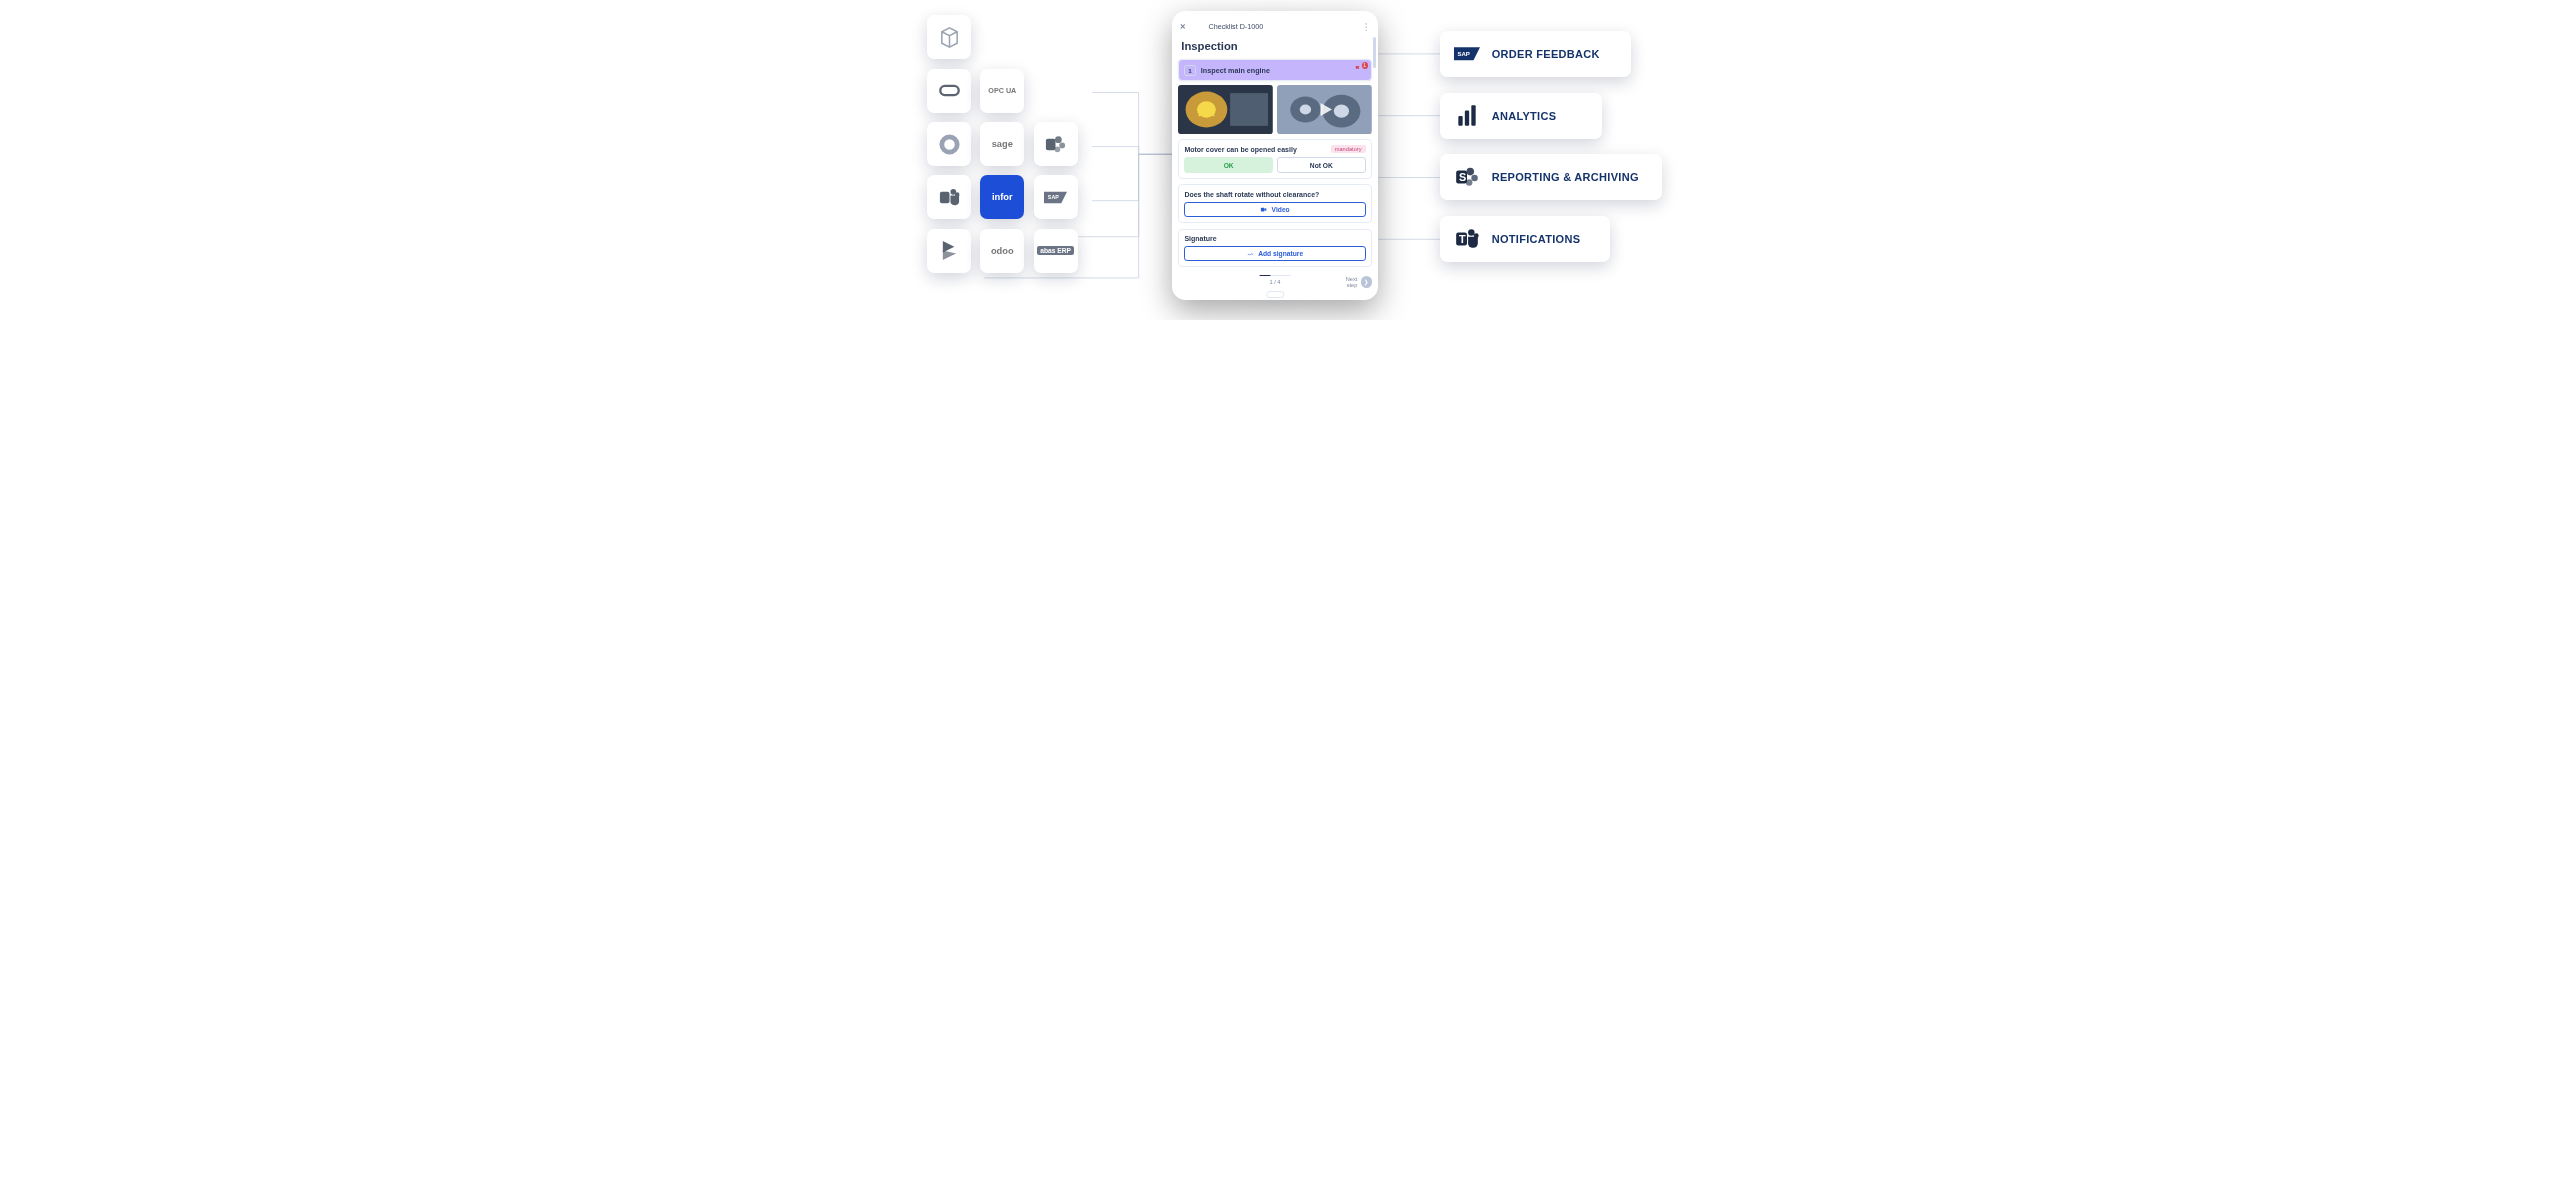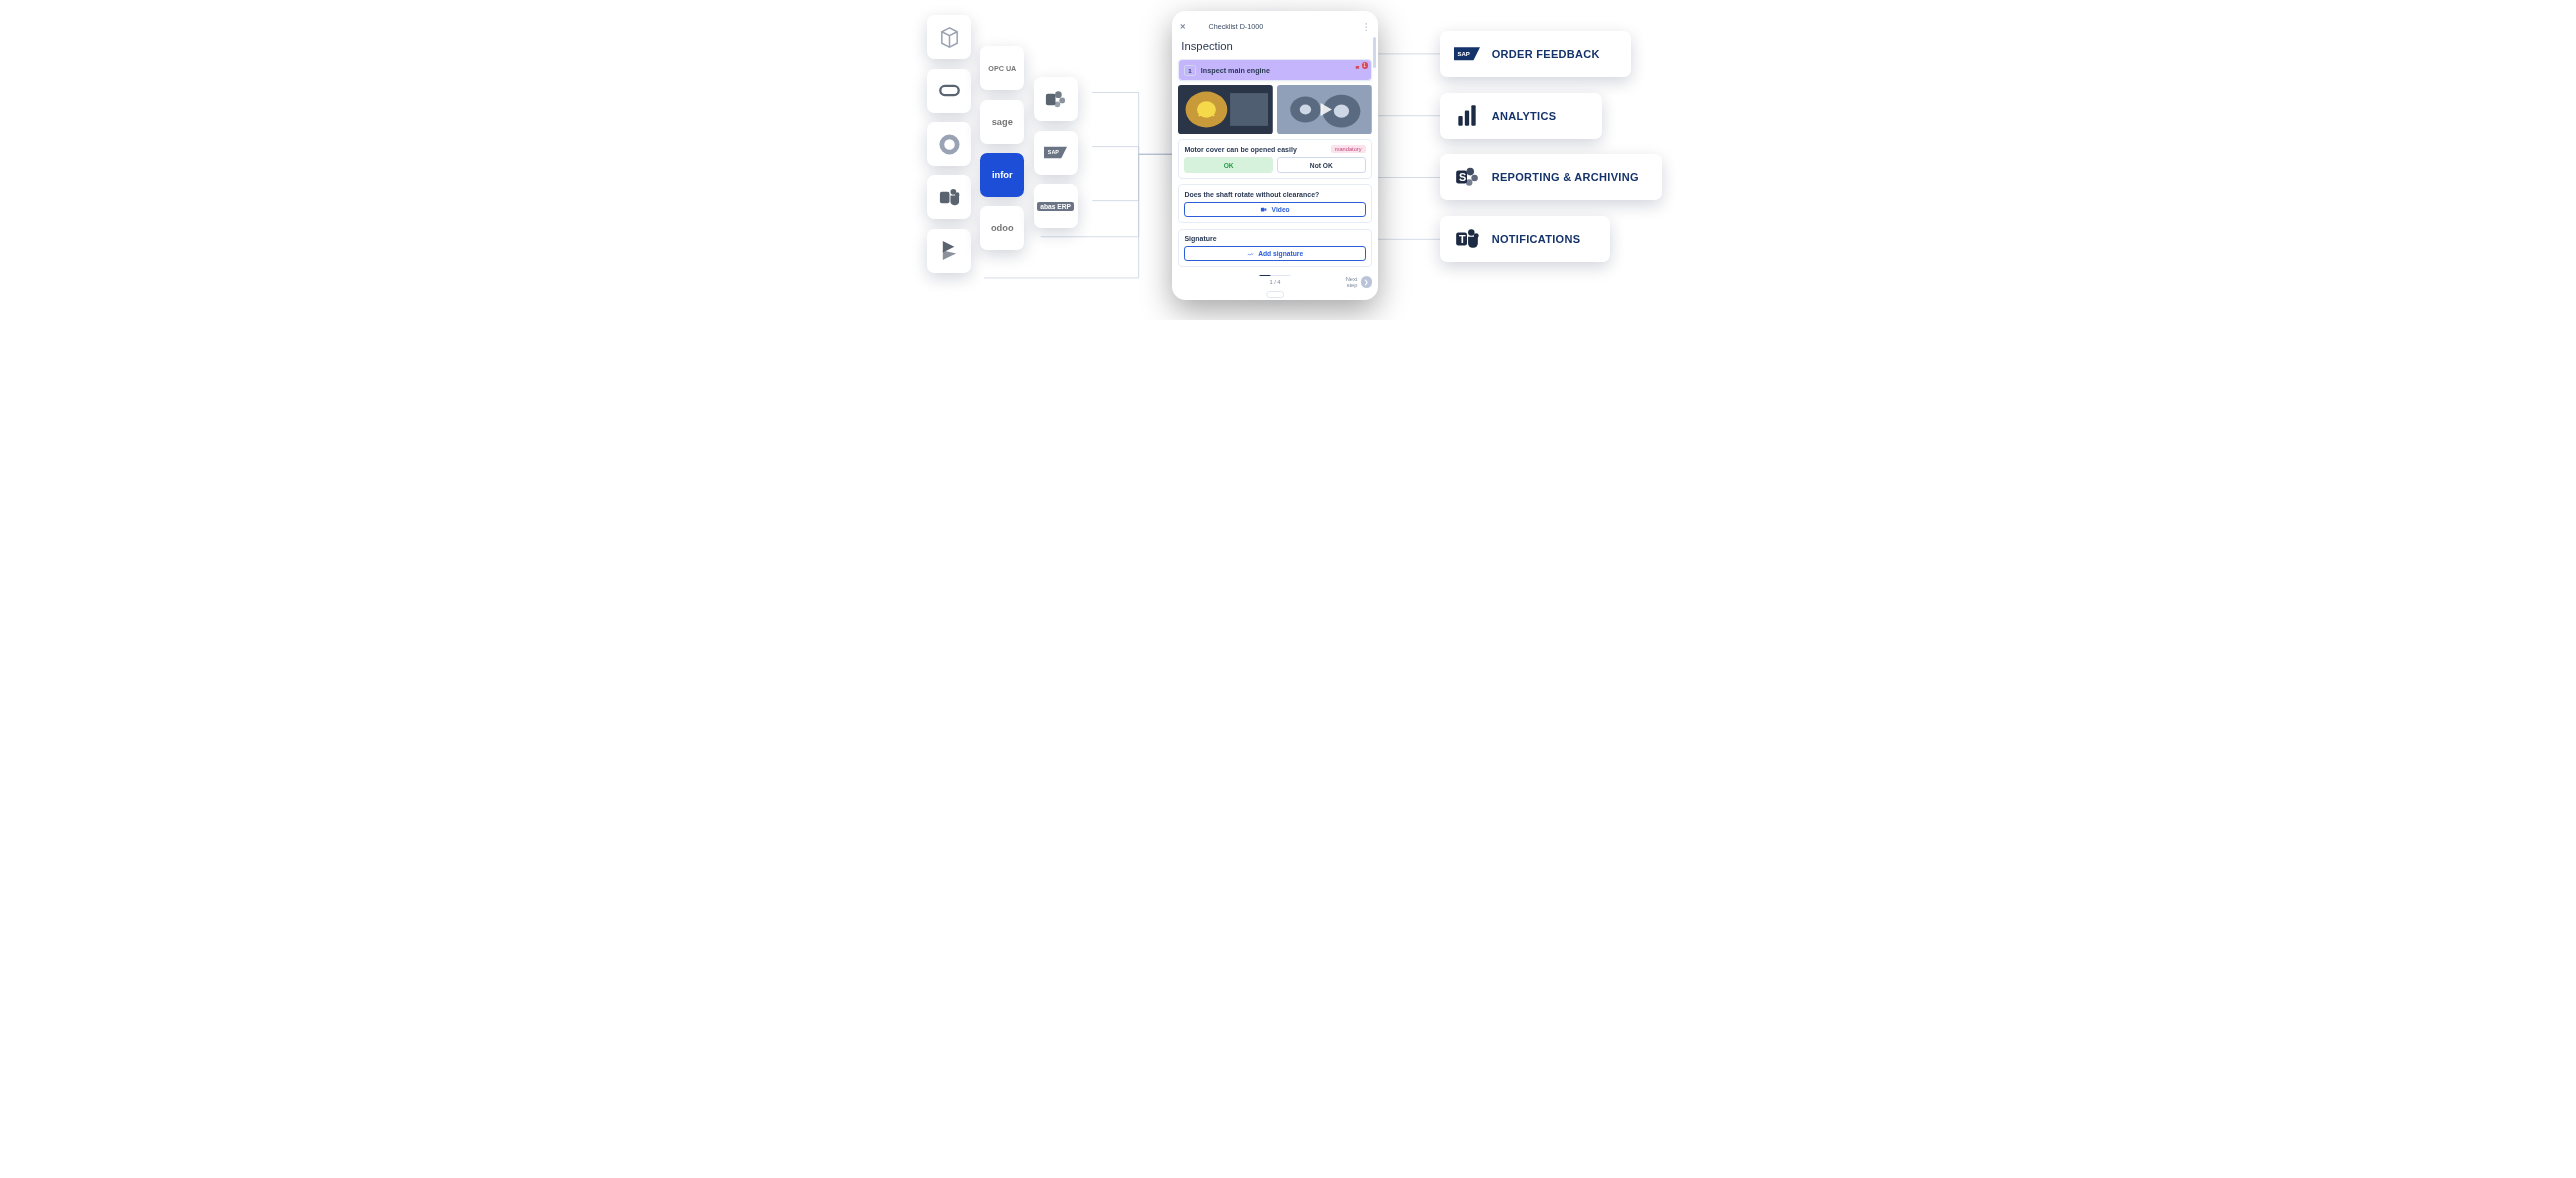--- a/index.html
+++ b/index.html
@@ -15,42 +15,42 @@
   }
   *{box-sizing:border-box;font-family:Arial,Helvetica,sans-serif;}
   body{margin:0;background:transparent;}
   .stage{position:relative;width:804px;height:310px;margin:5.2px auto;}
 
   
   .tile{background:var(--card);border-radius:7.2px;box-shadow:0 5.2px 15.5px rgba(0,20,60,.18);display:flex;align-items:center;justify-content:center;}
 
   
   .sources{position:absolute;left:41px;top:10.3px;display:flex;gap:9.3px;}
-  .col{display:flex;flex-direction:column;gap:9.3px;}
+  .col{display:flex;flex-direction:column;gap:9.3px;justify-content:flex-end;}
   .src{width:44px;height:44px;}
   .src .lbl{font-size:9.3px;font-weight:700;color:#777;}
   .src svg{width:23px;height:23px;}
   .col.offset1{margin-top:31px;}
   .col.offset2{margin-top:62px;}
 
   
   .outputs{position:absolute;right:28px;top:26px;display:flex;flex-direction:column;gap:15.5px;}
   .out{height:46px;border-radius:7.2px;background:var(--card);box-shadow:0 5.2px 15.5px rgba(0,20,60,.18);display:flex;align-items:center;padding:0 14.4px;gap:11.3px;}
   .out .icon{width:26px;height:26px;display:flex;align-items:center;justify-content:center;}
   .out .label{font-size:11px;font-weight:800;color:var(--navy);letter-spacing:0.3px;white-space:nowrap;}
 
   
   .tablet-wrap{position:absolute;left:286px;top:6.2px;width:206px;height:289px;}
   .glow{position:absolute;inset:-5.2px;border-radius:15.5px;background:radial-gradient(ellipse at center,rgba(80,120,255,.55),rgba(80,120,255,0) 70%);filter:blur(7.2px);}
   .tablet{position:absolute;inset:0;background:#fff;border-radius:13.4px;box-shadow:0 10.3px 31px rgba(0,0,0,.35);padding:6.2px 6.2px 13.4px;overflow:hidden;}
   .t-head{display:flex;align-items:center;height:17.5px;color:#3b4a63;font-size:7.2px;}
   .t-head .x{width:9.3px;text-align:center;color:#7a879a;font-weight:700;}
   .t-head .title{margin-left:21px;}
   .t-head .dots{margin-left:auto;color:#9aa6b8;font-size:9.3px;letter-spacing:1px;}
-  .section-title{font-size:11.3px;font-weight:400;color:#2a3a55;margin:5.2px 3.1px 7.2px;}
+  .section-title{font-size:11.3px;font-weight:700;color:#2a3a55;margin:5.2px 3.1px 7.2px;}
   .step{background:#c4b5fd;border:0.5px solid #e6ecf5;border-radius:4.1px;margin:0 0 4.1px;display:flex;align-items:center;padding:4.1px 5.2px;box-shadow:0 1px 3.1px rgba(30,50,90,.06);}
   .step .num{width:11.3px;height:11.3px;border:0.5px solid #cfd9ea;border-radius:2.1px;display:flex;align-items:center;justify-content:center;font-size:6.2px;color:#2a3a55;font-weight:700;}
   .step .txt{margin-left:5.2px;font-size:7.2px;color:#2a3a55;font-weight:600;}
   .step .flag{margin-left:auto;position:relative;width:11.3px;height:11.3px;color:#d64a5a;}
   .step .flag .badge{position:absolute;top:-2.1px;right:-2.1px;background:#d64a5a;color:#fff;font-size:4.6px;width:6.2px;height:6.2px;border-radius:50%;display:flex;align-items:center;justify-content:center;}
   .photos{display:flex;gap:4.1px;margin-bottom:5.2px;}
   .photo{flex:1;height:49px;border-radius:3.1px;overflow:hidden;}
   .photo svg{width:100%;height:100%;}
 
   .block{background:#fff;border:0.5px solid #e6ecf5;border-radius:4.1px;padding:5.2px;margin-bottom:5.2px;}

